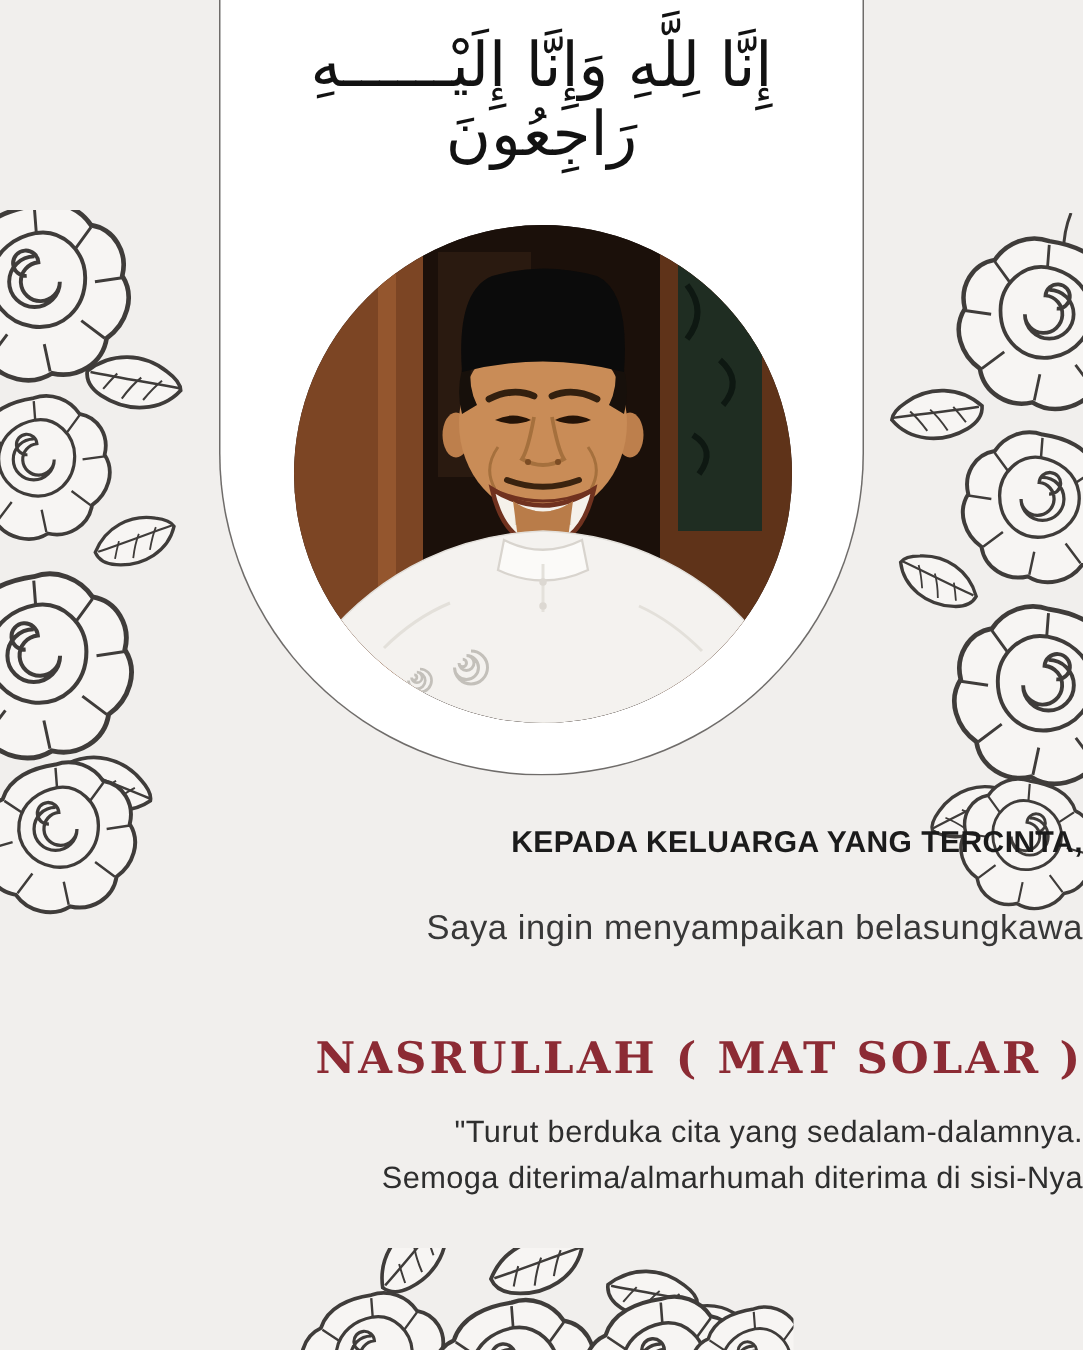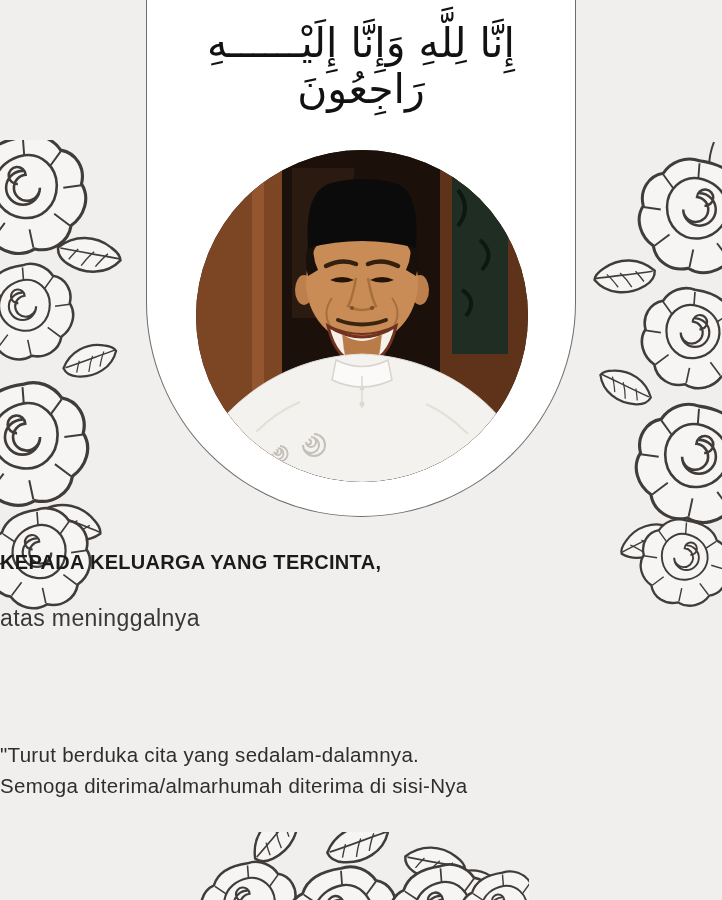--- a/index.html
+++ b/index.html
@@ -33,21 +33,21 @@
 
   .photo-circle {
     position: absolute; left: 196px; top: 150px;
     width: 332px; height: 332px;
     border-radius: 50%;
     overflow: hidden;
     background: #fff;
   }
   .photo-circle svg { display: block; }
 
-  .txt { position: absolute; left: 0; width: 722px; text-align: left; }
+  .txt { position: absolute; left: 0; width: 722px; text-align: right; }
   .salutation {
     top: 551px;
     font-size: 20px; font-weight: 700; letter-spacing: 0.3px;
     color: #1b1b1b;
   }
   .message {
     top: 601px;
     font-size: 23px; line-height: 34px; letter-spacing: 0.4px;
     color: #383838;
   }
@@ -184,22 +184,23 @@
       </g>
       <g transform="translate(84 296) scale(0.7)" stroke="#c3c0ba" stroke-width="2.6" fill="none">
         <path d="M0 0 a11 11 0 1 1 -11 11 a8 8 0 1 0 8 -8 a5 5 0 1 1 -5 5 a2.5 2.5 0 1 0 2.5 -2.5"></path>
       </g>
     </svg>
   </div>
 
   <div class="txt salutation">KEPADA KELUARGA YANG TERCINTA,</div>
 
   <div class="txt message">
-    <div>atas meninggalnya</div>
+    <div>Saya ingin menyampaikan belasungkawa</div>
   </div>
 
+  <div class="txt deceased-name">NASRULLAH ( MAT SOLAR )</div>
 
   <div class="txt quote">
     <div>"Turut berduka cita yang sedalam-dalamnya.</div>
     <div>Semoga diterima/almarhumah diterima di sisi-Nya</div>
   </div>
 
 </div>
 
 </body></html>

